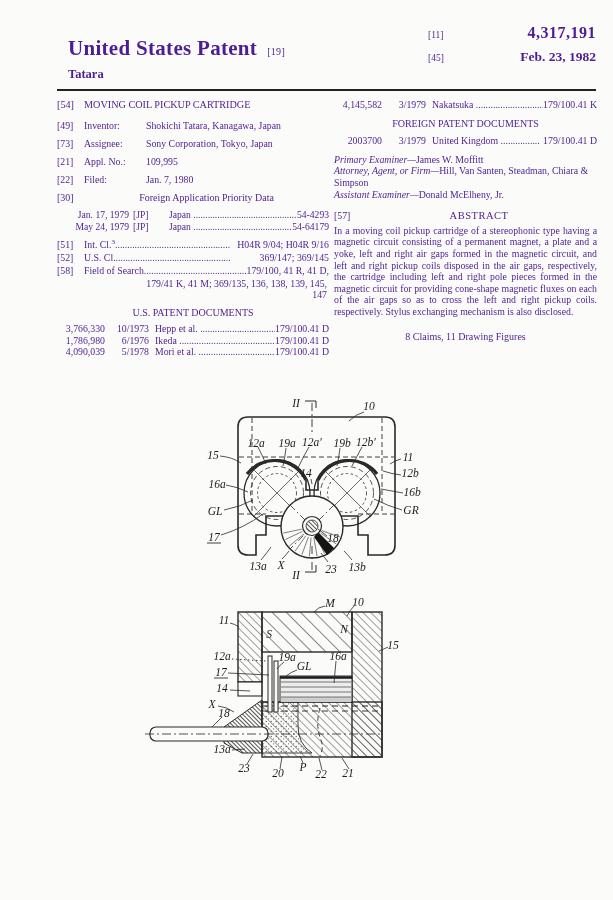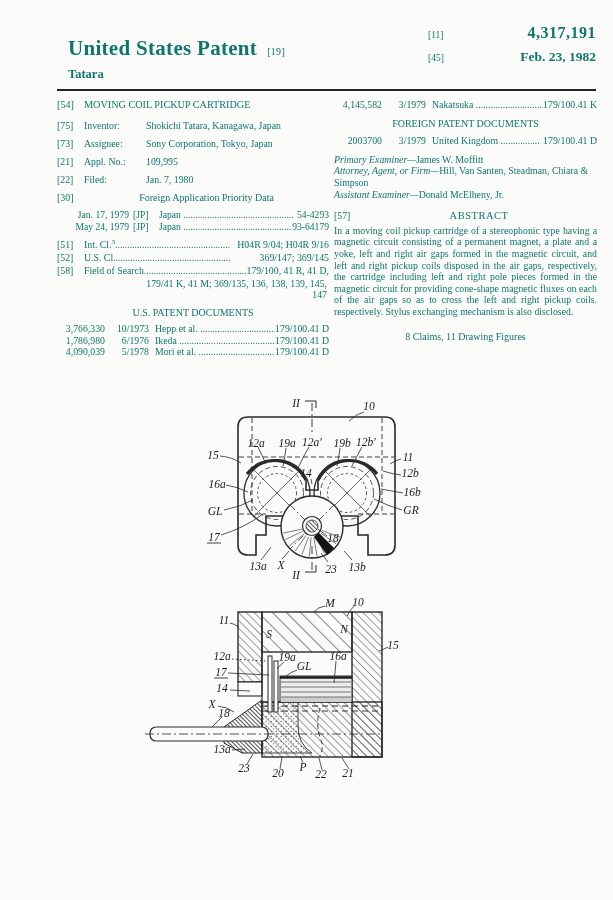--- a/index.html
+++ b/index.html
@@ -1,18 +1,18 @@
 <!DOCTYPE html>
 <html><head>
 <meta charset="utf-8">
 <style>
   html,body { margin:0; padding:0; background:#ddd; }
   .page {
     position:relative; width:613px; height:900px; margin:0 auto;
-    background:#fbfbf9; color:#0f766e; overflow:hidden;
+    background:#fbfbf9; color:#4c1d95; overflow:hidden;
     font-family:"Liberation Serif","DejaVu Serif",serif;
   }
   
   .hdr-title { position:absolute; left:68px; top:36px; font-size:21px; font-weight:bold; letter-spacing:.3px; }
   .hdr-code19 { font-size:10px; font-weight:normal; margin-left:10px; }
   .hdr-inventor { position:absolute; left:68px; top:67px; font-size:12.5px; font-weight:bold; }
   .hdr-right { position:absolute; left:428px; top:24px; width:168px; }
   .hdr-num-row { display:flex; align-items:baseline; justify-content:space-between; margin-bottom:7px; }
   .hdr-small { font-size:9.5px; }
   .hdr-patnum { font-size:16px; font-weight:bold; letter-spacing:.5px; }
@@ -27,21 +27,21 @@
   .b { font-weight:normal; }
   .i { font-style:italic; }
   .fill { flex:1 1 auto; overflow:hidden; white-space:nowrap; min-width:8px; }
   .nowrap { white-space:nowrap; }
   .center { text-align:center; }
   .right { text-align:right; }
   .title-row { margin-bottom:9px; font-size:10.2px; }
   .item-row { margin-bottom:6.6px; }
   .sec-head { margin:5px 0 5px 0; font-size:10px; }
   .prio-date { flex:none; width:72px; text-align:right; padding-right:4px; }
-  .prio-cc { flex:none; width:26px; }
+  .prio-cc { flex:none; width:36px; }
   .cls-row { margin-bottom:1.2px; }
   .rnum { flex:none; width:48px; text-align:right; }
   .rdate { flex:none; width:44px; text-align:right; }
   .rgap { flex:none; width:6px; }
   .ref-row { margin-bottom:0.4px; }
   .exam { margin-top:2px; }
   .abstract { text-align:justify; margin-top:3px; }
   .claims { margin-top:13px; font-size:10px; }
   sup { font-size:7px; }
   
@@ -70,21 +70,21 @@
   </div>
   <div class="hdr-rule"></div>
 
   <div class="colL">
     <div class="row title-row">
       <span class="code">[54]</span>
       <span class="b">MOVING COIL PICKUP CARTRIDGE</span>
     </div>
 
     <div class="row item-row">
-      <span class="code">[75]</span>
+      <span class="code">[49]</span>
       <span class="lbl">Inventor:</span>
       <span><span class="b">Shokichi Tatara,</span><span> Kanagawa, Japan</span></span>
     </div>
     <div class="row item-row">
       <span class="code">[73]</span>
       <span class="lbl">Assignee:</span>
       <span><span class="b">Sony Corporation,</span><span> Tokyo, Japan</span></span>
     </div>
     <div class="row item-row">
       <span class="code">[21]</span>
@@ -104,21 +104,21 @@
     <div class="row" style="font-size:9.6px">
       <span class="prio-date">Jan. 17, 1979</span>
       <span class="prio-cc">[JP]</span>
       <span class="fill"><span>Japan</span> <span class="dots">..............................................</span></span>
       <span class="nowrap">54-4293</span>
     </div>
     <div class="row" style="font-size:9.6px; margin-bottom:5px">
       <span class="prio-date">May 24, 1979</span>
       <span class="prio-cc">[JP]</span>
       <span class="fill"><span>Japan</span> <span class="dots">..............................................</span></span>
-      <span class="nowrap">93-64179</span>
+      <span class="nowrap">54-64179</span>
     </div>
 
     <div class="row cls-row">
       <span class="code">[51]</span>
       <span class="b nowrap"><span>Int. Cl.</span><sup>3</sup></span>
       <span class="fill"> <span class="dots">...............................................</span></span>
       <span class="nowrap"><span class="b">H04R 9/04;</span><span> H04R 9/16</span></span>
     </div>
     <div class="row cls-row">
       <span class="code">[52]</span>

